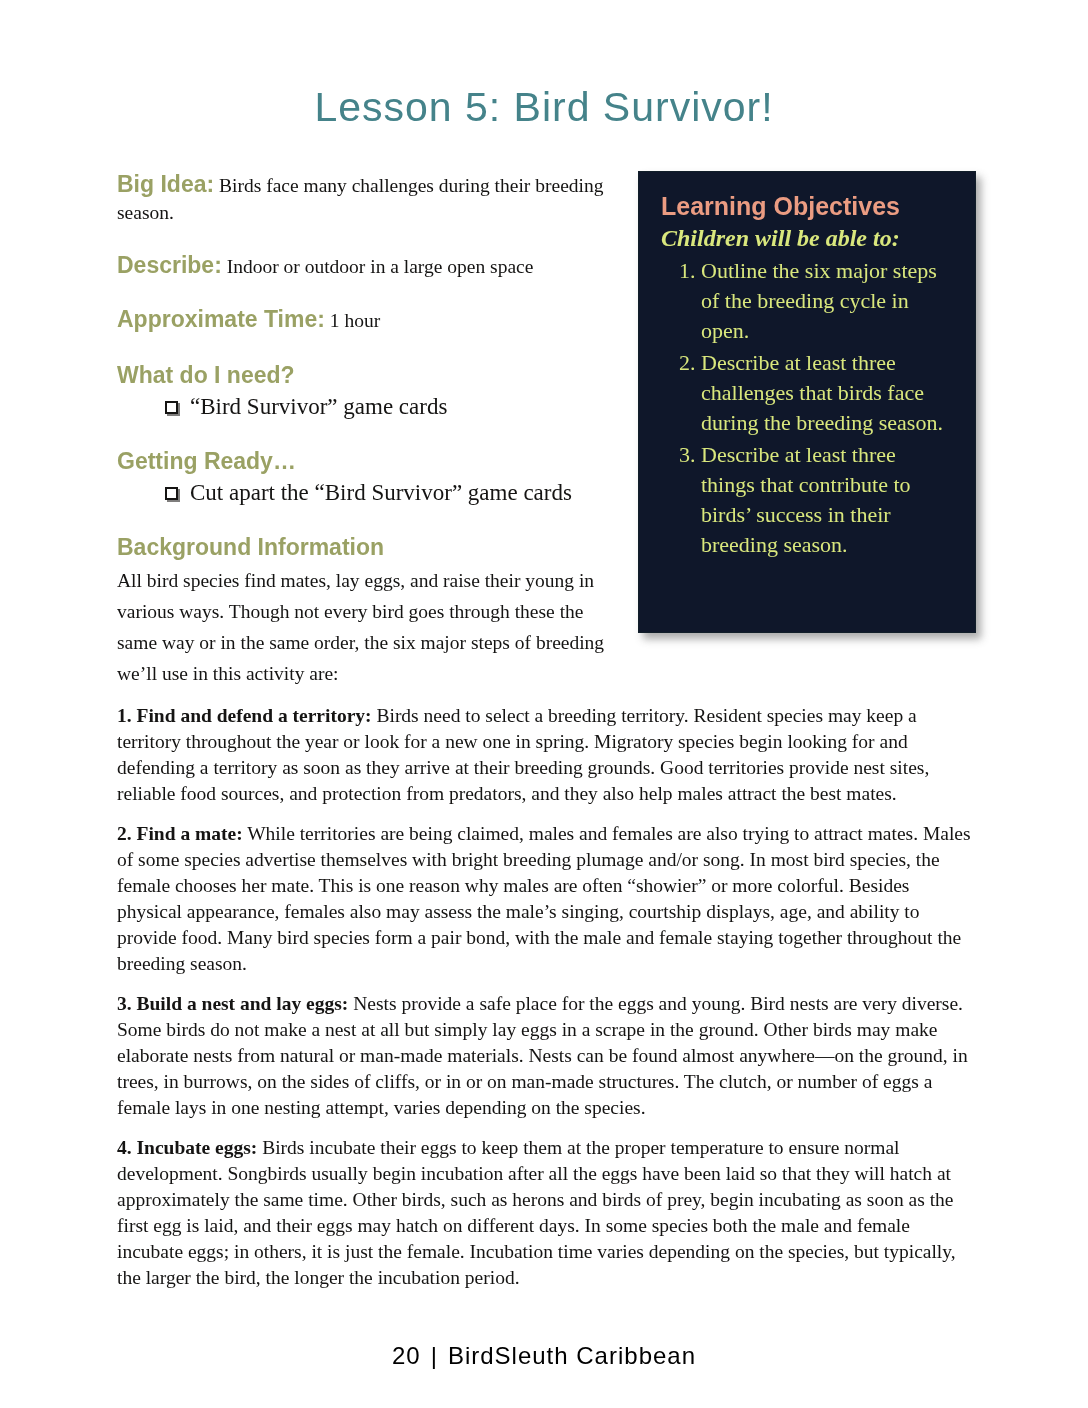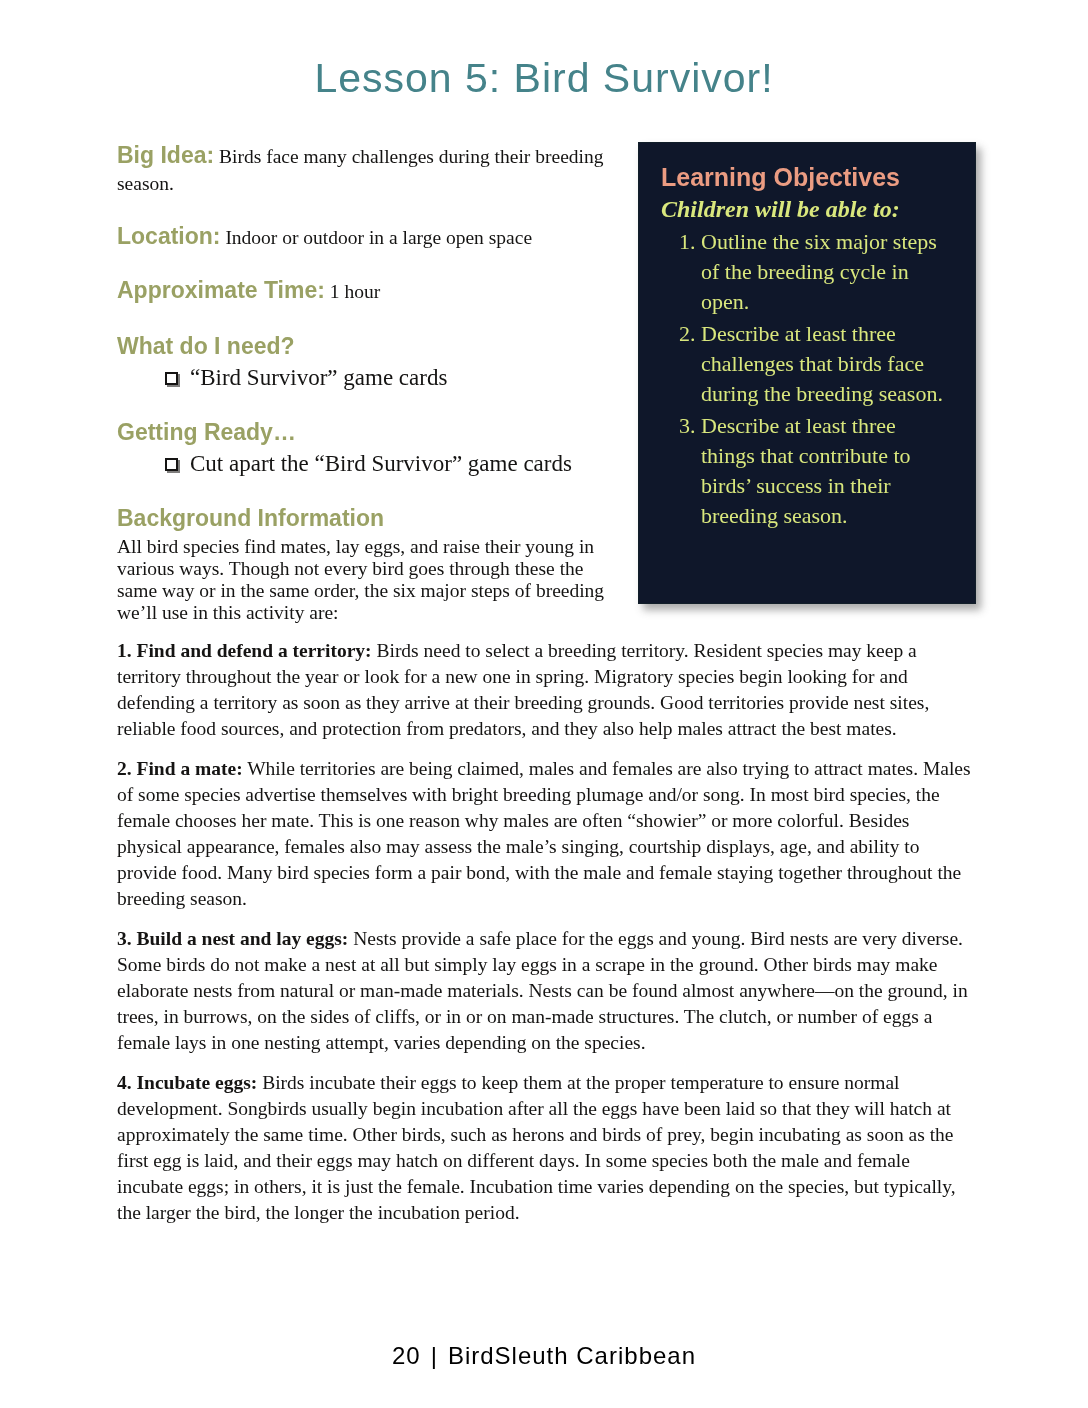--- a/index.html
+++ b/index.html
@@ -8,21 +8,21 @@
     width: 1088px;
     height: 1408px;
     margin: 0 auto;
     background: #ffffff;
     position: relative;
     overflow: hidden;
     font-family: "Liberation Serif", serif;
     color: #151413;
   }
   .page-title {
-    margin-top: 55px;
+    margin-top: 84px;
     text-align: center;
     font-family: "Liberation Sans", sans-serif;
     font-weight: 400;
     font-size: 41px;
     letter-spacing: 1px;
     color: #45838a;
   }
   .content {
     margin: 40px 112px 0 117px;
   }
@@ -91,21 +91,21 @@
     width: 13px;
     height: 13px;
     border: 2px solid #151413;
     margin-right: 12px;
     position: relative;
     top: 0px;
     box-shadow: 2px 2px 0 rgba(21,20,19,0.55);
   }
   .body-par {
     font-size: 19.5px;
-    line-height: 22px;
+    line-height: 31px;
   }
   .step-par {
     font-size: 19.5px;
     line-height: 26px;
     margin-top: 14px;
   }
   .step-label { font-weight: 700; }
   
   .footer {
     position: absolute;
@@ -133,21 +133,21 @@
       <div class="objectives-lead">Children will be able to:</div>
       <ol class="objectives-list">
         <li>Outline the six major steps of the breeding cycle in open.</li>
         <li>Describe at least three challenges that birds face during the breeding season.</li>
         <li>Describe at least three things that contribute to birds’ success in their breeding season.</li>
       </ol>
     </aside>
 
     <p class="info-section inline-text"><span class="section-label">Big Idea:</span><span> Birds face many challenges during their breeding season.</span></p>
 
-    <p class="info-section inline-text"><span class="section-label">Location:</span><span> Indoor or outdoor in a large open space</span></p>
+    <p class="info-section inline-text"><span class="section-label">Describe:</span><span> Indoor or outdoor in a large open space</span></p>
 
     <p class="info-section inline-text"><span class="section-label">Approximate Time:</span><span> 1 hour</span></p>
 
     <div class="info-section">
       <div class="block-heading">What do I need?</div>
       <ul class="checklist">
         <li><span class="checkbox-icon"></span><span>“Bird Survivor” game cards</span></li>
       </ul>
     </div>
 

